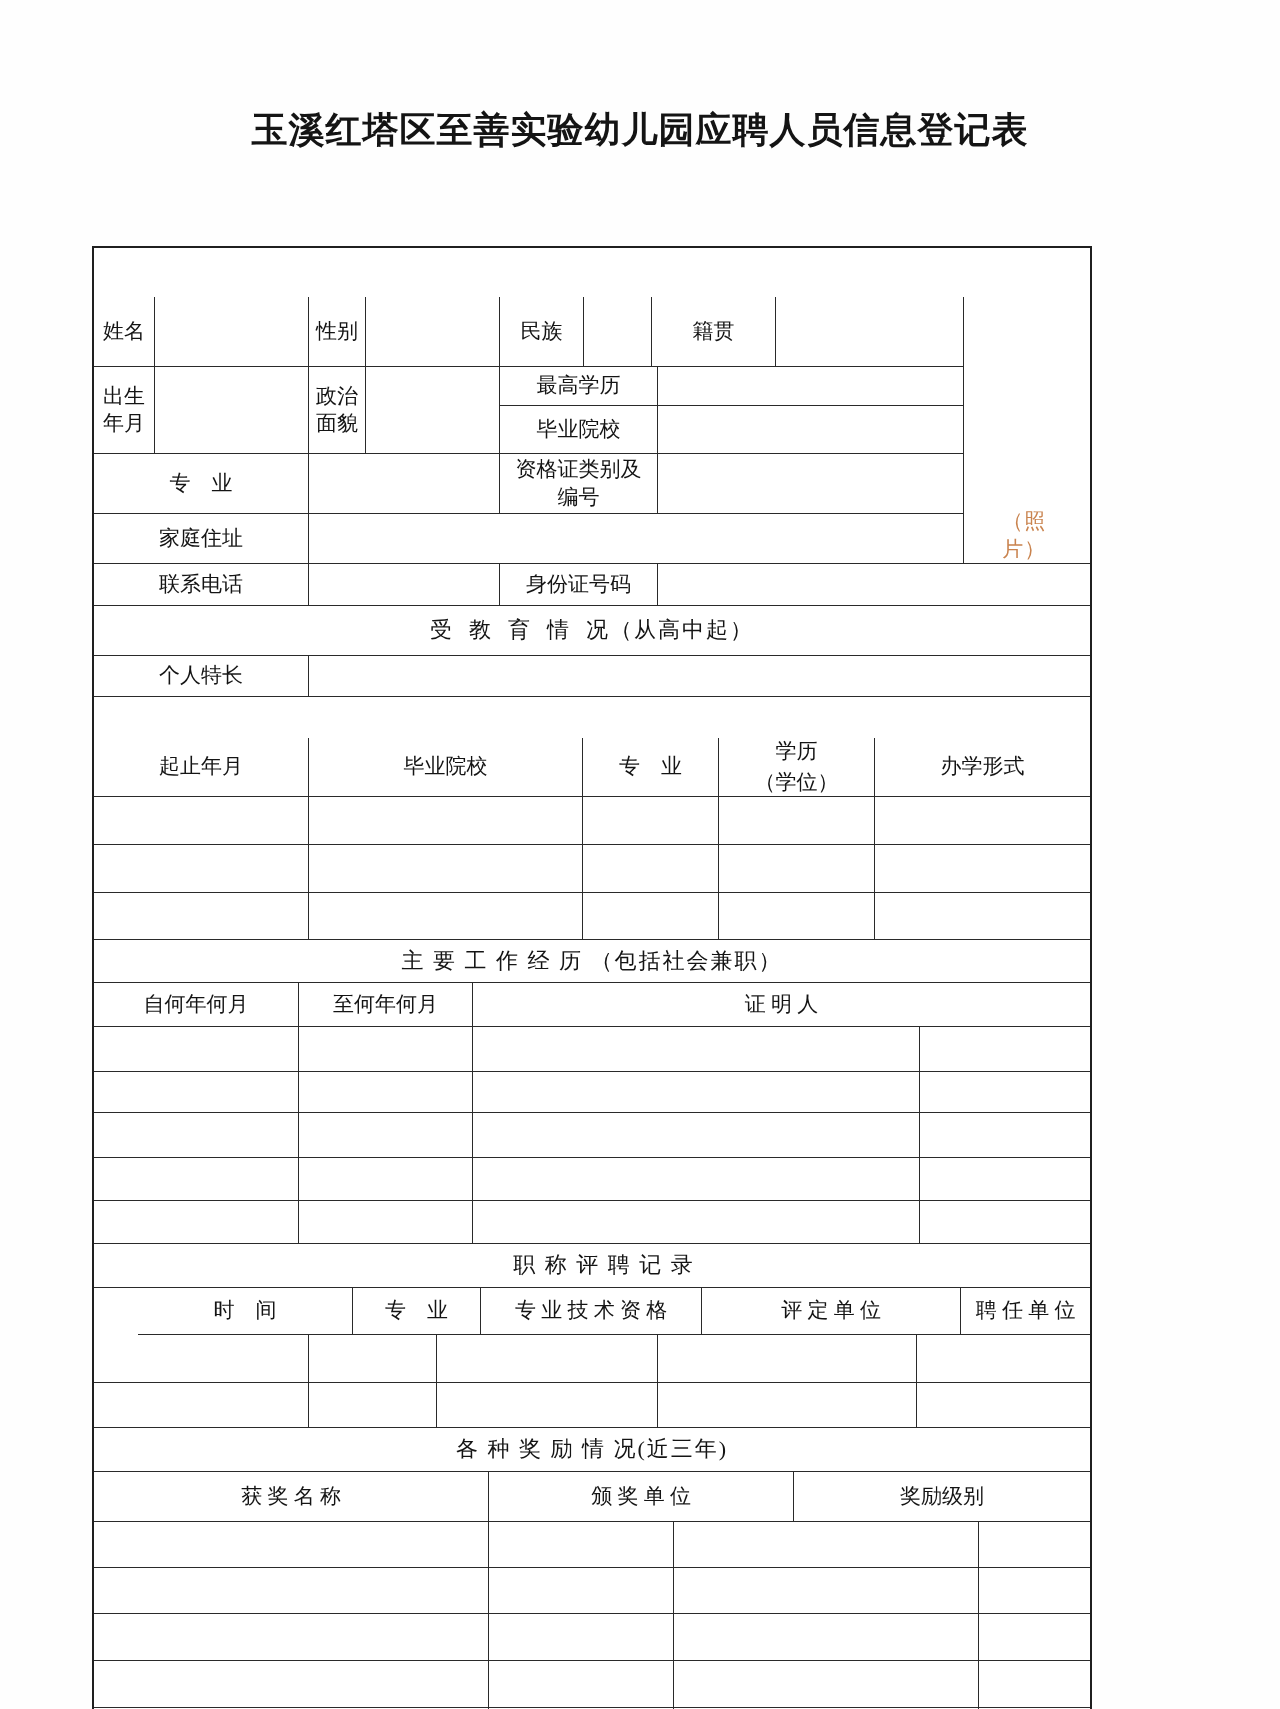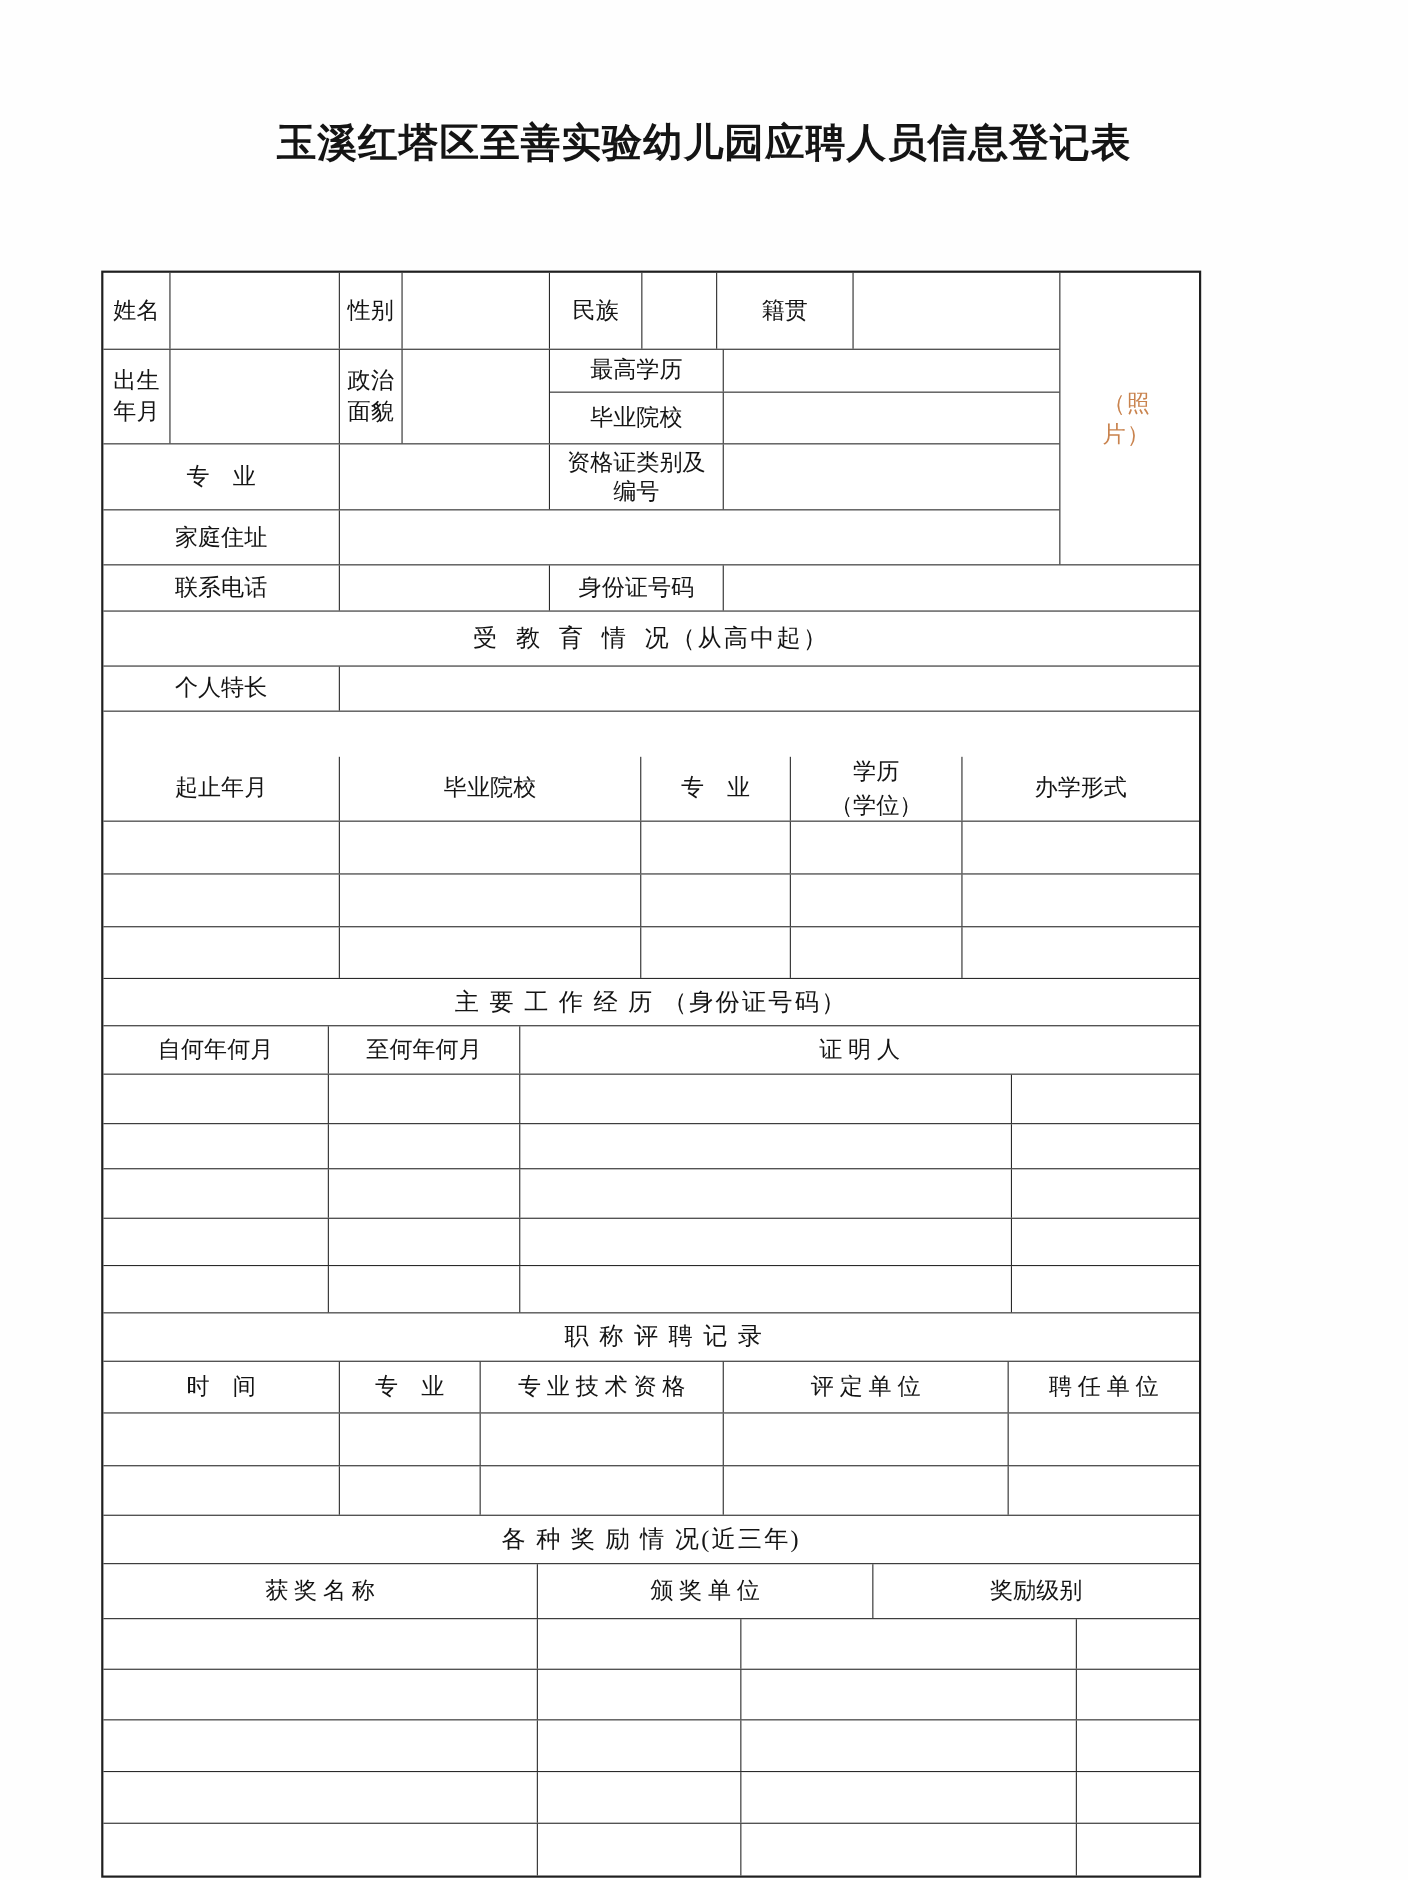--- a/index.html
+++ b/index.html
@@ -43,21 +43,21 @@
 </style>
 </head>
 <body>
 
 <div class="page">
 
   <h1 class="title">玉溪红塔区至善实验幼儿园应聘人员信息登记表</h1>
 
   <div class="form">
 
-    <div class="top" style="height:266px;">
+    <div class="top" style="height:316px;align-items:flex-end;">
       <div class="top-left">
 
         <div class="trow" style="height:70px;">
           <div class="cell" style="width:61px;">姓名</div>
           <div class="cell" style="width:154px;"></div>
           <div class="cell" style="width:57px;">性别</div>
           <div class="cell" style="width:134px;"></div>
           <div class="cell" style="width:84px;">民族</div>
           <div class="cell" style="width:68px;"></div>
           <div class="cell" style="width:124px;">籍贯</div>
@@ -147,21 +147,21 @@
     </div>
     <div class="row" style="height:47px;">
       <div class="cell" style="width:215px;"></div>
       <div class="cell" style="width:274px;"></div>
       <div class="cell" style="width:136px;"></div>
       <div class="cell" style="width:156px;"></div>
       <div class="cell grow"></div>
     </div>
 
     <div class="row" style="height:43px;">
-      <div class="cell grow band">主 要 工 作 经 历 （身份证号码）</div>
+      <div class="cell grow band">主 要 工 作 经 历 （包括社会兼职）</div>
     </div>
     <div class="row" style="height:44px;">
       <div class="cell" style="width:205px;">自何年何月</div>
       <div class="cell" style="width:174px;">至何年何月</div>
       <div class="cell grow">证 明 人</div>
     </div>
     <div class="row" style="height:45px;">
       <div class="cell" style="width:205px;"></div>
       <div class="cell" style="width:174px;"></div>
       <div class="cell" style="width:447px;"></div>
@@ -188,21 +188,21 @@
     <div class="row" style="height:43px;">
       <div class="cell" style="width:205px;"></div>
       <div class="cell" style="width:174px;"></div>
       <div class="cell" style="width:447px;"></div>
       <div class="cell grow"></div>
     </div>
 
     <div class="row" style="height:44px;padding-left:24px;">
       <div class="cell grow band">职 称 评 聘 记 录</div>
     </div>
-    <div class="row" style="height:47px;">
+    <div class="row" style="height:47px;margin-left:44px;">
       <div class="cell" style="width:215px;">时　间</div>
       <div class="cell" style="width:128px;">专　业</div>
       <div class="cell" style="width:221px;">专 业 技 术 资 格</div>
       <div class="cell" style="width:259px;">评 定 单 位</div>
       <div class="cell grow">聘 任 单 位</div>
     </div>
     <div class="row" style="height:48px;">
       <div class="cell" style="width:215px;"></div>
       <div class="cell" style="width:128px;"></div>
       <div class="cell" style="width:221px;"></div>

